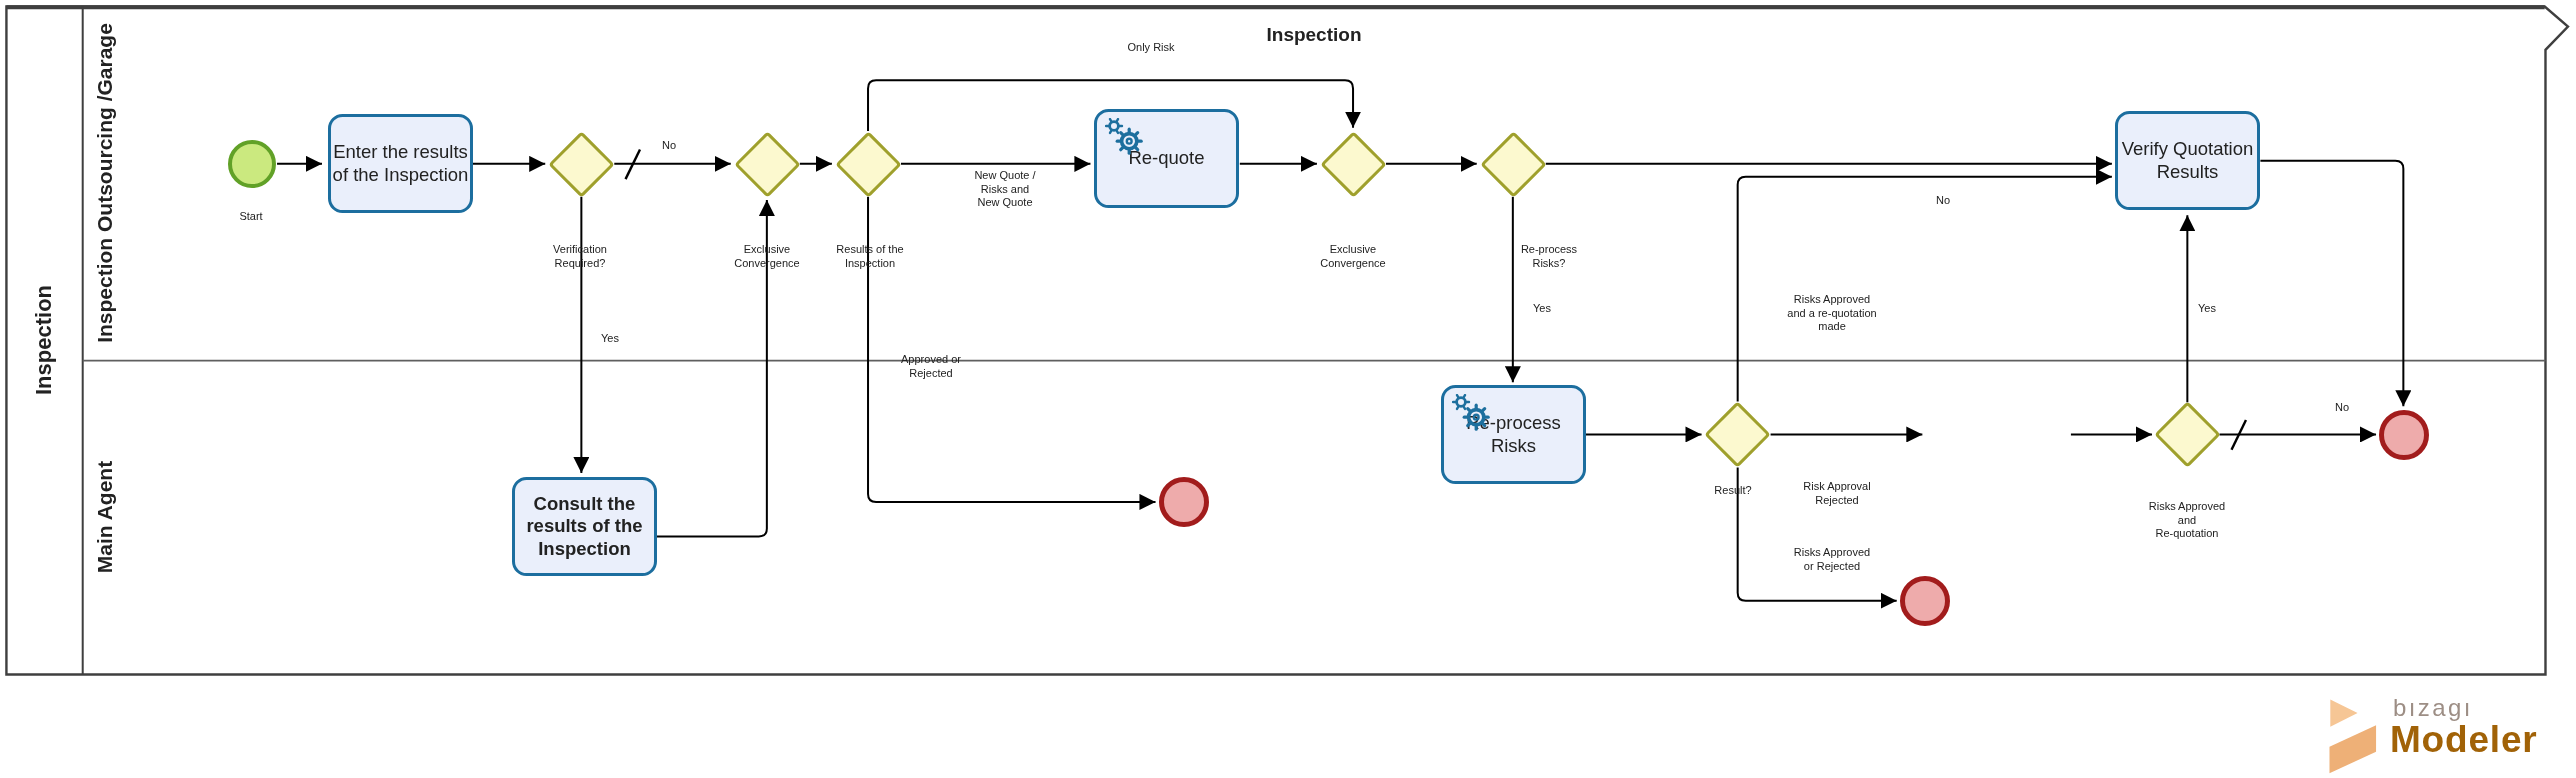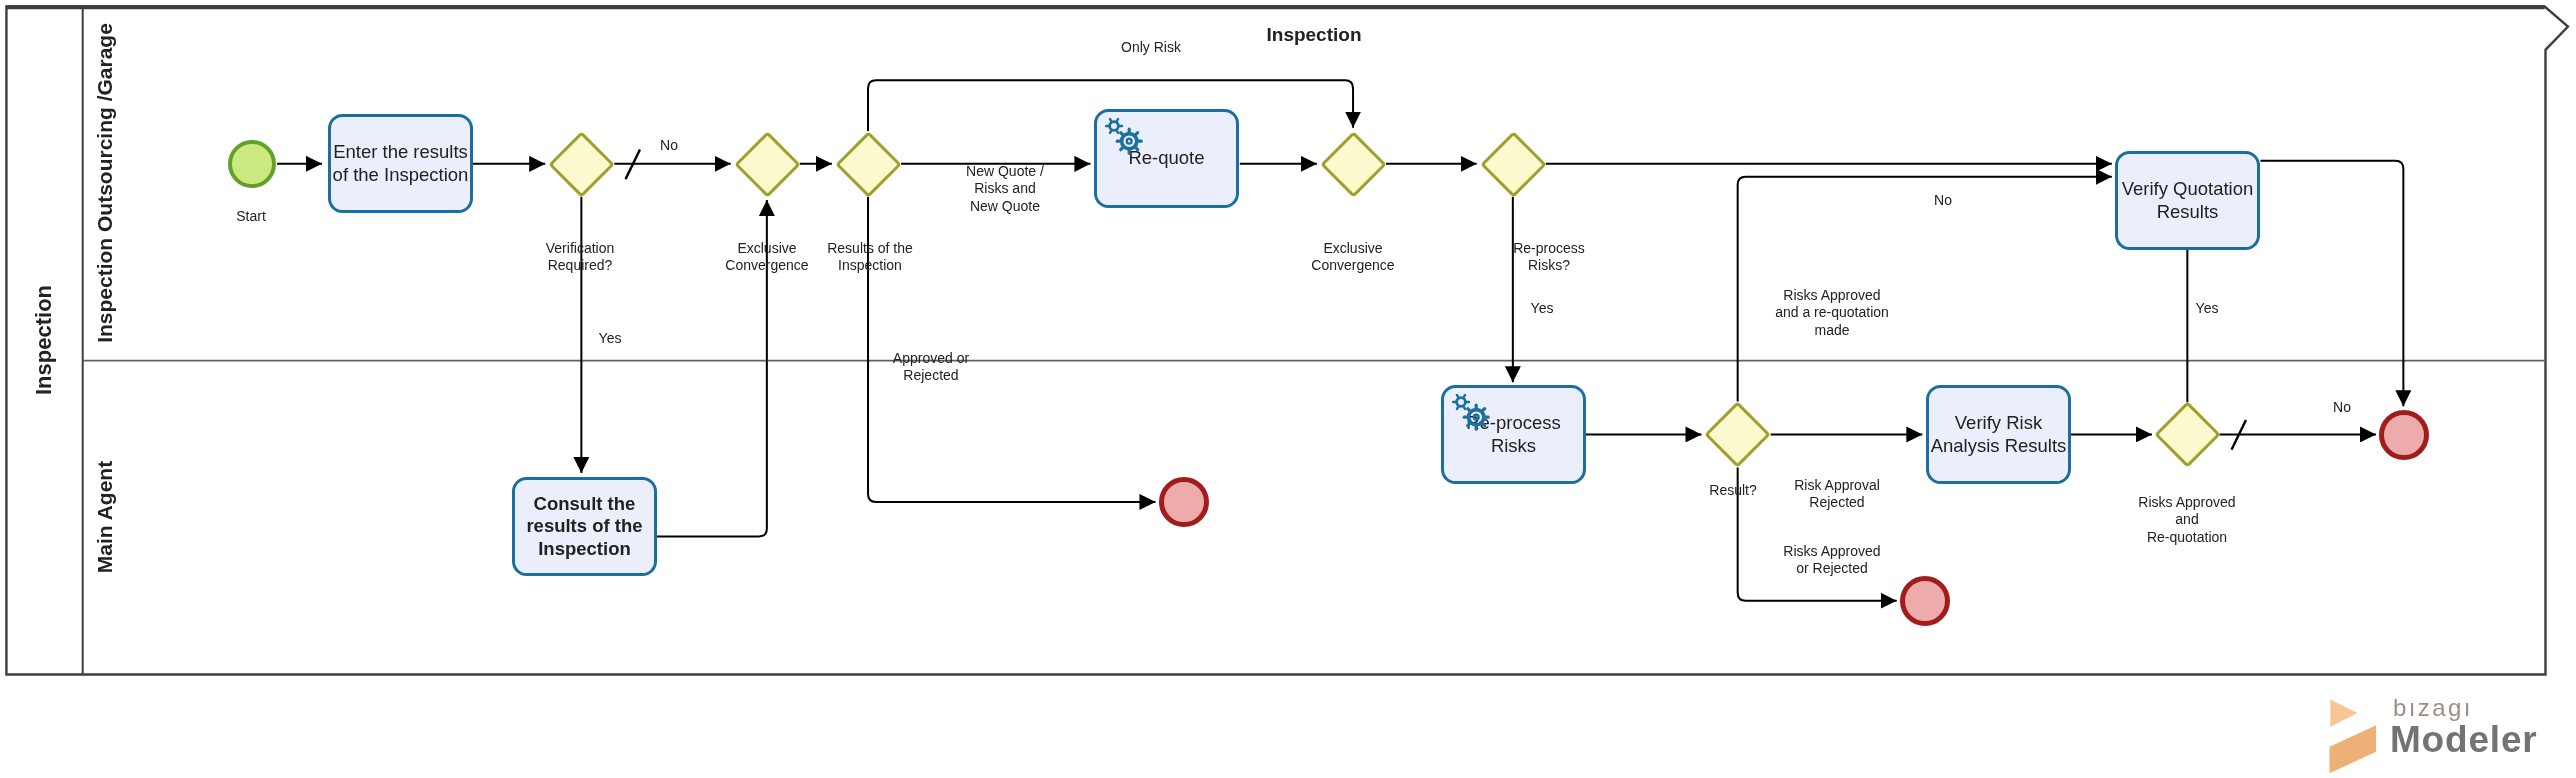--- a/index.html
+++ b/index.html
@@ -18,28 +18,28 @@
   .task{width:145px;height:99px;border:3.2px solid var(--task-border);border-radius:14.5px;
         background:var(--task-fill);display:flex;align-items:center;justify-content:center;
         text-align:center;font-size:18.5px;line-height:1.22;white-space:pre-line;}
   .task .gear{position:absolute;left:8px;top:6.4px;}
   .gateway{width:47px;height:47px;border:3.2px solid var(--gw-border);border-radius:4px;
            background:var(--gw-fill);transform:rotate(45deg);}
   .event{border-radius:50%;}
   .event.start{width:48px;height:48px;border:4px solid var(--start-border);background:var(--start-fill);}
   .event.end{width:50px;height:50px;border:5.6px solid var(--end-border);background:var(--end-fill);}
   .lbl{position:absolute;z-index:3;transform:translate(-50%,-50%);white-space:pre-line;
-       text-align:center;font-size:14px;line-height:1.24;}
+       text-align:center;font-size:11px;line-height:1.24;}
   .rot{position:absolute;z-index:3;transform:translate(-50%,-50%) rotate(-90deg);
        white-space:nowrap;font-weight:bold;text-align:center;}
   .pool-title{font-size:22px;}
   .lane-title{font-size:21px;}
   .diagram-title{font-size:19px;font-weight:bold;}
   .brand-top{position:absolute;z-index:3;font-size:24px;letter-spacing:2.4px;font-weight:500;color:#9D8E85;}
-  .brand-bottom{position:absolute;z-index:3;font-size:37px;font-weight:bold;letter-spacing:0.8px;color:#737373;}
+  .brand-bottom{position:absolute;z-index:3;font-size:37px;font-weight:bold;letter-spacing:0.8px;color:#a16207;}
 </style>
 </head>
 <body>
 
 <div id="canvas">
 
   <svg class="overlay" width="2576" height="779" viewBox="0 0 3208 970">
     <defs>
       <marker id="arr" viewBox="0 0 10 10" refX="10" refY="5" markerWidth="8" markerHeight="8" orient="auto-start-reverse">
         <path d="M0 0 L10 5 L0 10 z" fill="#000"></path>
@@ -158,26 +158,22 @@
           <line x1="30" y1="18" x2="30" y2="14"></line>
             <line x1="37.8" y1="21.2" x2="40.6" y2="18.4"></line>
         </g>
         <circle cx="30" cy="29" r="9.5" stroke-width="4.5"></circle>
         <circle cx="30" cy="29" r="3" stroke-width="3"></circle>
       </g>
     </svg>
     <span>Re-process Risks</span>
   </div>
 
-  <div class="node task" style="left:1926px;top:385px;">
-    <span>Verify Risk
-Analysis Results</span>
-  </div>
-
-  <div class="node task" style="left:2115px;top:111px;margin-top:40px;">
+
+  <div class="node task" style="left:2115px;top:111px;">
     <span>Verify Quotation
 Results</span>
   </div>
 
   <div class="node gateway" style="left:558px;top:141px;"></div>
   <div class="node gateway" style="left:744px;top:141px;"></div>
   <div class="node gateway" style="left:845px;top:141px;"></div>
   <div class="node gateway" style="left:1330px;top:141px;"></div>
   <div class="node gateway" style="left:1490px;top:141px;"></div>
   <div class="node gateway" style="left:1714px;top:411px;"></div>

